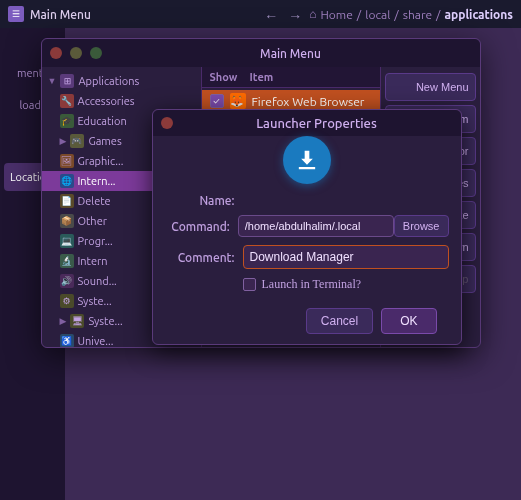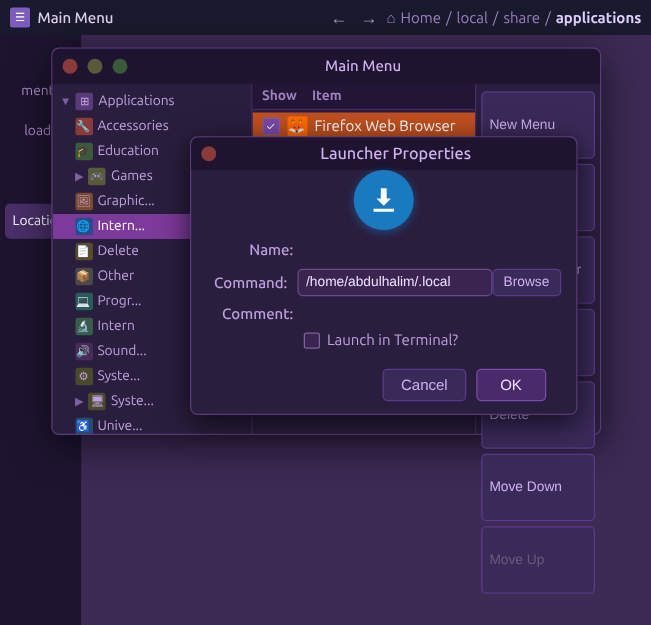--- a/index.html
+++ b/index.html
@@ -288,23 +288,23 @@
       display: flex;
       flex-direction: column;
       gap: 4px;
     }
     .action-btn {
       background: #3a2a5a;
       border: 1px solid #5a3a8a;
       border-radius: 4px;
       color: #d0b0f0;
       font-size: 11px;
-      padding: 20px 6px;
-      cursor: pointer;
-      text-align: left;
+      padding: 7px 6px;
+      cursor: pointer;
+      text-align: right;
       white-space: nowrap;
     }
     .action-btn.disabled { color: #6a5a7a; cursor: default; }
 
     
     .launcher-dialog {
       position: absolute;
       top: 70px;
       left: 110px;
       background: #2a1e3e;
@@ -406,20 +406,21 @@
       cursor: pointer;
       white-space: nowrap;
     }
 
     .checkbox-row {
       display: flex;
       align-items: center;
       gap: 6px;
       margin-left: 78px;
       margin-bottom: 10px;
+      font-family: Liberation Serif, serif;
     }
     .small-checkbox {
       width: 13px;
       height: 13px;
       border: 1px solid #8060a0;
       background: #3a2550;
       border-radius: 2px;
     }
     .checkbox-label {
       color: #c0a0e0;
@@ -635,20 +636,21 @@
         <div class="form-row">
           <span class="form-label">Command:</span>
           <div class="command-row" style="flex:1;display:flex;gap:0;">
             <input class="command-input" type="text" value="/home/abdulhalim/.local" style="">
             <button class="browse-btn">Browse</button>
           </div>
         </div>
 
         <div class="form-row">
           <span class="form-label">Comment:</span>
+          <input class="form-input active-input" type="text" value="Download Manager" style="">
         </div>
 
         <div class="checkbox-row">
           <div class="small-checkbox"></div>
           <span class="checkbox-label">Launch in Terminal?</span>
         </div>
 
         <div class="dialog-actions">
           <button class="cancel-btn">Cancel</button>
           <button class="ok-btn">OK</button>

